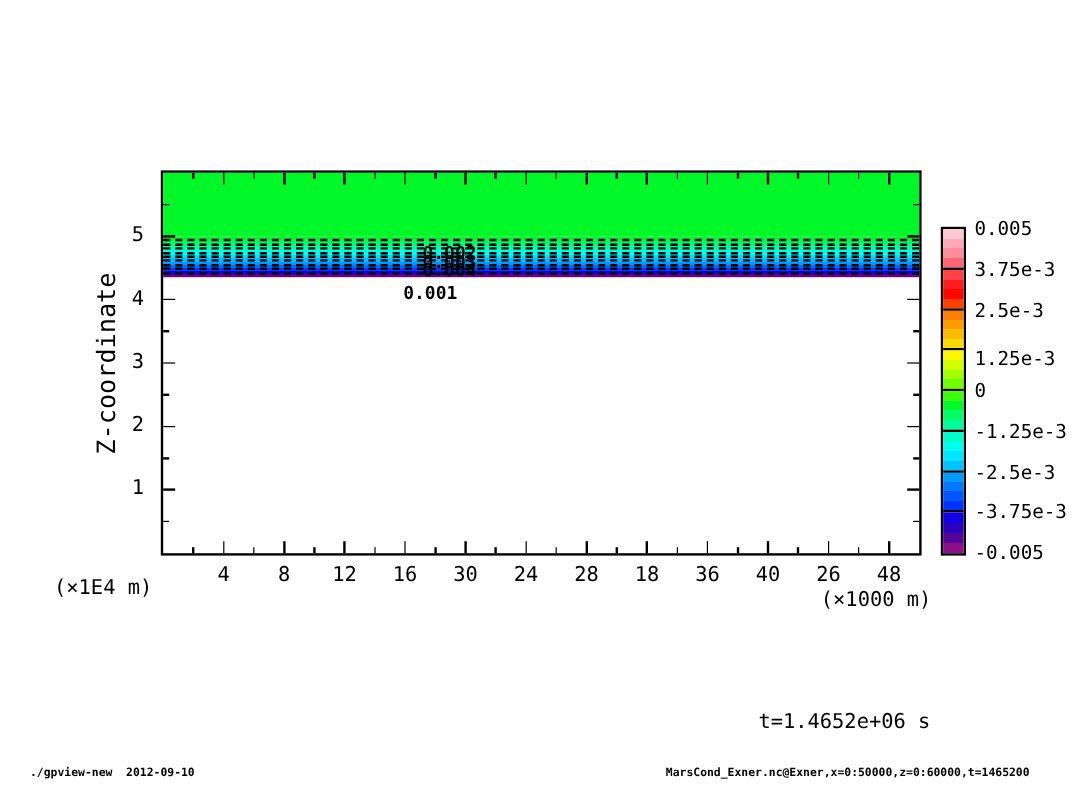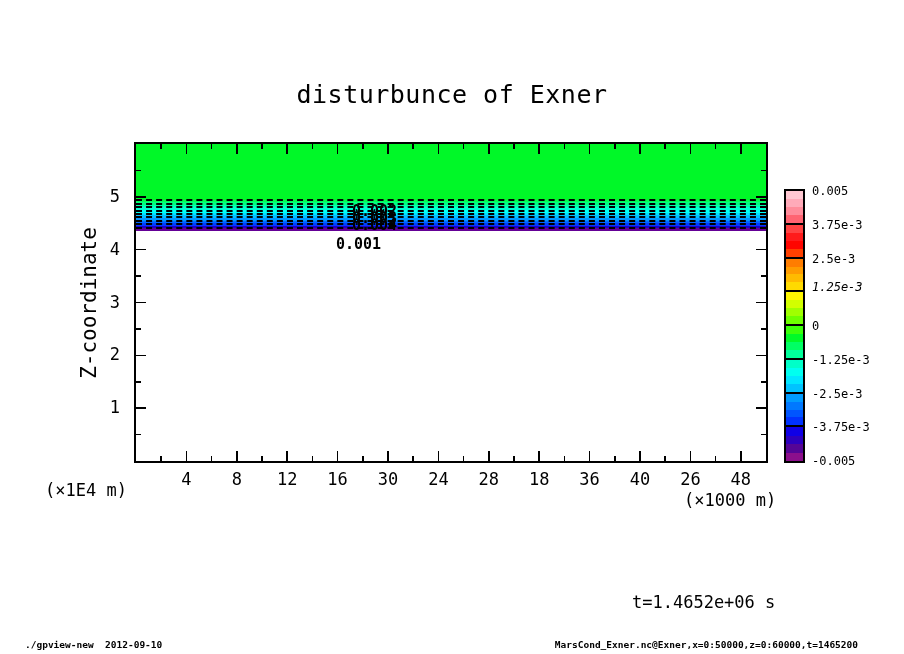--- a/index.html
+++ b/index.html
@@ -26,32 +26,31 @@
   .y-units{left:45px;top:480px;font-size:17px;white-space:pre;}
   .x-units{left:684px;top:490px;font-size:17px;white-space:pre;}
   .contour-interval{left:0;top:566px;width:904px;text-align:center;font-size:17.5px;white-space:pre;}
   .time-note{left:632px;top:592px;font-size:17px;white-space:pre;}
   .colorbar{
     left:784px;top:189px;width:21px;height:274px;
     border:2px solid #000;box-sizing:border-box;
   }
   .cb-cell{width:100%;box-sizing:border-box;border-bottom:2px solid #000;}
   .cb-cell:last-child{border-bottom:none;}
-  .cb-label{left:812px;height:22px;line-height:22px;font-size:12px;white-space:pre;}
+  .cb-label{left:812px;height:22px;line-height:22px;font-size:16px;white-space:pre;}
   .contour-label{font-size:15px;font-weight:bold;line-height:13px;white-space:pre;}
   .footer{top:639px;font-size:9.5px;font-weight:bold;white-space:pre;}
   .footer-left{left:25px;}
   .footer-right{right:46px;text-align:right;margin-left:33px;}
 </style>
 </head>
 <body>
 
 <div id="canvas">
 
-  <div class="abs title">disturbunce of Exner</div>
 
   <div class="abs plot" id="plot">
       <div class="region" style="position: absolute; top: 0px; left: 0px; width: 100%; height: 52.8333px; background: rgb(0, 248, 40);"></div>
       <div class="region" style="position: absolute; top: 52.8333px; left: 0px; width: 100%; height: 34.3417px; background: linear-gradient(rgb(0, 248, 40) 0%, rgb(0, 248, 40) 7.69%, rgb(0, 253, 85) 7.69%, rgb(0, 253, 85) 15.38%, rgb(0, 255, 128) 15.38%, rgb(0, 255, 128) 23.08%, rgb(0, 255, 171) 23.08%, rgb(0, 255, 171) 30.77%, rgb(0, 255, 210) 30.77%, rgb(0, 255, 210) 38.46%, rgb(0, 255, 245) 38.46%, rgb(0, 255, 245) 46.15%, rgb(0, 225, 255) 46.15%, rgb(0, 225, 255) 53.85%, rgb(0, 190, 255) 53.85%, rgb(0, 190, 255) 61.54%, rgb(0, 150, 255) 61.54%, rgb(0, 150, 255) 69.23%, rgb(0, 105, 255) 69.23%, rgb(0, 105, 255) 76.92%, rgb(0, 60, 255) 76.92%, rgb(0, 60, 255) 84.62%, rgb(30, 0, 200) 84.62%, rgb(30, 0, 200) 92.31%, rgb(100, 0, 150) 92.31%, rgb(100, 0, 150) 100%);"></div>
       <div class="contour-line" style="position: absolute; top: 55.2675px;"></div>
       <div class="contour-line" style="position: absolute; top: 58.7017px;"></div>
       <div class="contour-line" style="position: absolute; top: 62.1358px;"></div>
       <div class="contour-line" style="position: absolute; top: 65.57px;"></div>
       <div class="contour-line" style="position: absolute; top: 69.0042px;"></div>
       <div class="contour-line" style="position: absolute; top: 72.4383px;"></div>
@@ -167,19 +166,19 @@
     <div class="x-tick-label" style="position: absolute; left: 675.4px;">26</div>
     <div class="x-tick-label" style="position: absolute; left: 725.8px;">48</div>
     <div class="y-tick-label" style="position: absolute; top: 397.167px;">1</div>
     <div class="y-tick-label" style="position: absolute; top: 344.333px;">2</div>
     <div class="y-tick-label" style="position: absolute; top: 291.5px;">3</div>
     <div class="y-tick-label" style="position: absolute; top: 238.667px;">4</div>
     <div class="y-tick-label" style="position: absolute; top: 185.833px;">5</div>
     <div class="cb-label" style="position: absolute; top: 180px;">0.005</div>
     <div class="cb-label" style="position: absolute; top: 213.75px;">3.75e-3</div>
     <div class="cb-label" style="position: absolute; top: 247.5px;">2.5e-3</div>
-    <div class="cb-label" style="position: absolute; top: 276px; font-style: italic;">1.25e-3</div>
+    <div class="cb-label" style="position: absolute; top: 288px;">1.25e-3</div>
     <div class="cb-label" style="position: absolute; top: 315px;">0</div>
     <div class="cb-label" style="position: absolute; top: 348.75px;">-1.25e-3</div>
     <div class="cb-label" style="position: absolute; top: 382.5px;">-2.5e-3</div>
     <div class="cb-label" style="position: absolute; top: 416.25px;">-3.75e-3</div>
     <div class="cb-label" style="position: absolute; top: 450px;">-0.005</div>
   </div>
 
 </body></html>

